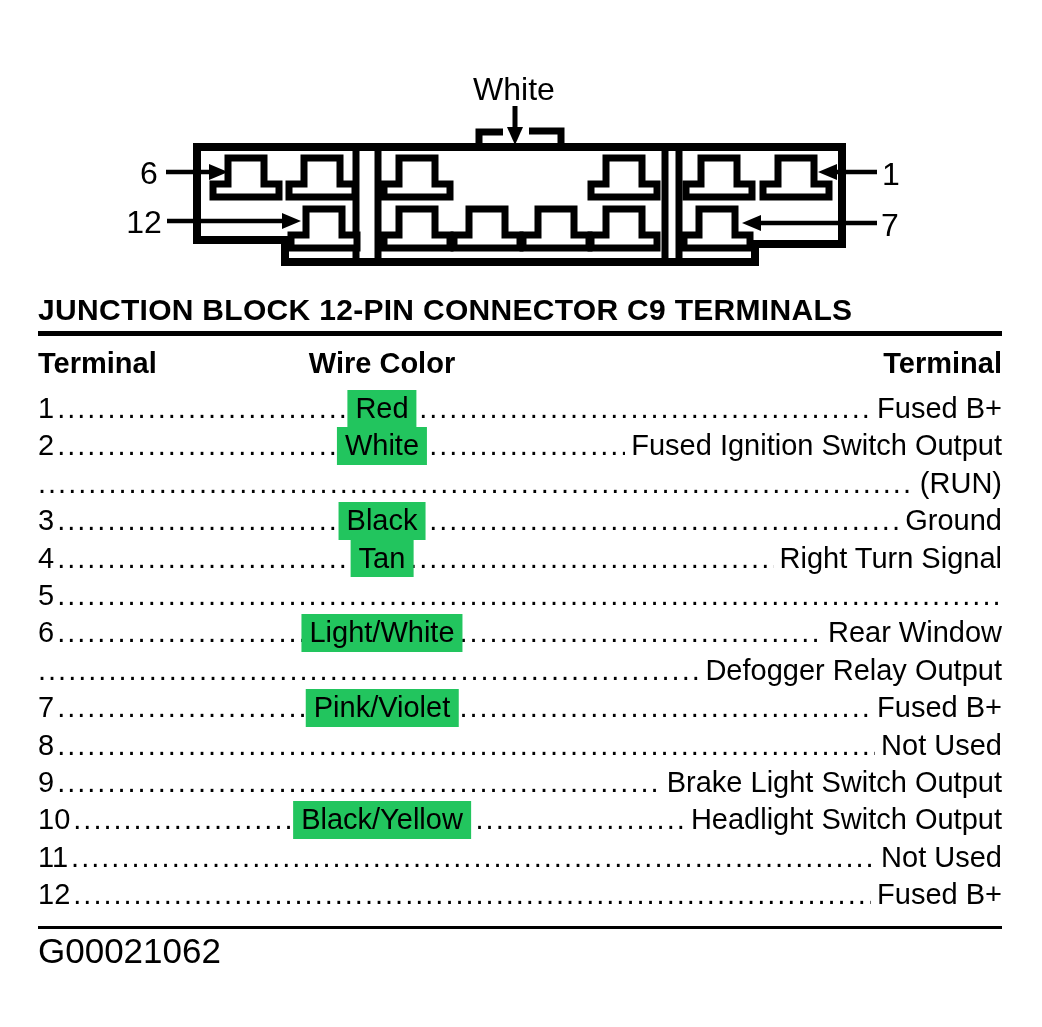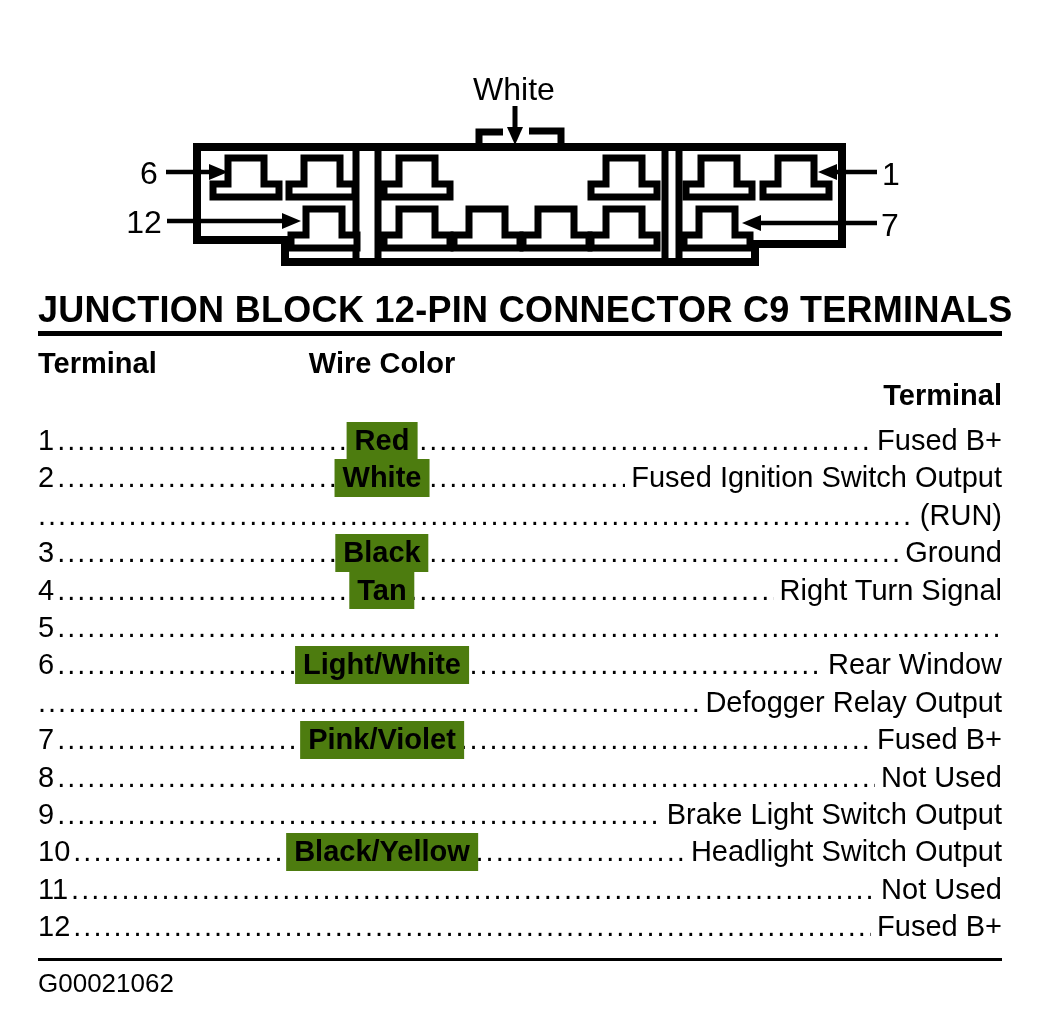--- a/index.html
+++ b/index.html
@@ -9,52 +9,51 @@
     font-family:"Liberation Sans","DejaVu Sans",sans-serif;
     overflow:hidden;position:relative;
   }
   svg{display:block;}
   .dia-label{
     font-family:"Liberation Sans","DejaVu Sans",sans-serif;
     font-size:32px;fill:#000;
   }
   .content{padding:0 40px 0 38px;}
   .title{
-    font-size:36px;font-weight:bold;
+    font-size:30px;font-weight:bold;
     margin:8px 0 0 0;line-height:34px;letter-spacing:0.3px;
     white-space:nowrap;
   }
   .rule-title{height:5px;background:#000;margin-top:4px;}
   .rule-bottom{height:3px;background:#000;margin-top:12px;}
   .t-header{
     display:flex;position:relative;
     font-size:29px;font-weight:bold;line-height:32px;
     margin-top:11px;
-    flex-direction:column;
   }
   .th-color{position:absolute;left:344px;top:0;transform:translateX(-50%);white-space:nowrap;text-align:right;}
   .th-function{margin-left:auto;}
   .t-body{margin-top:11px;}
   .t-row{
     display:flex;position:relative;
     font-size:29px;line-height:37.4px;
   }
   .t-num{flex:0 0 auto;padding-right:3px;}
   .t-leader{flex:1 1 0;min-width:0;overflow:hidden;white-space:nowrap;}
   .t-leader::before{
     content:"........................................................................................................................................";
     letter-spacing:2px;
   }
   .t-func{flex:0 0 auto;padding-left:6px;white-space:nowrap;}
   .t-color{
     position:absolute;left:344px;top:0;transform:translateX(-50%);
-    background:#4d7c0f;padding:0 8px;white-space:nowrap;font-weight:bold;
+    background:#22c55e;padding:0 8px;white-space:nowrap;
   }
   .t-color:empty{display:none;}
-  .footer-code{font-size:26px;line-height:32px;margin-top:6px;}
+  .footer-code{font-size:35px;line-height:32px;margin-top:6px;}
 </style>
 </head>
 <body>
 
 <svg width="1042" height="285" viewBox="0 0 1042 285">
 
   <text class="dia-label" x="514" y="100" text-anchor="middle">White</text>
   <line x1="515" y1="106" x2="515" y2="131" stroke="#000" stroke-width="5"></line>
   <polygon points="515,145 507,127 523,127" fill="#000"></polygon>
 

